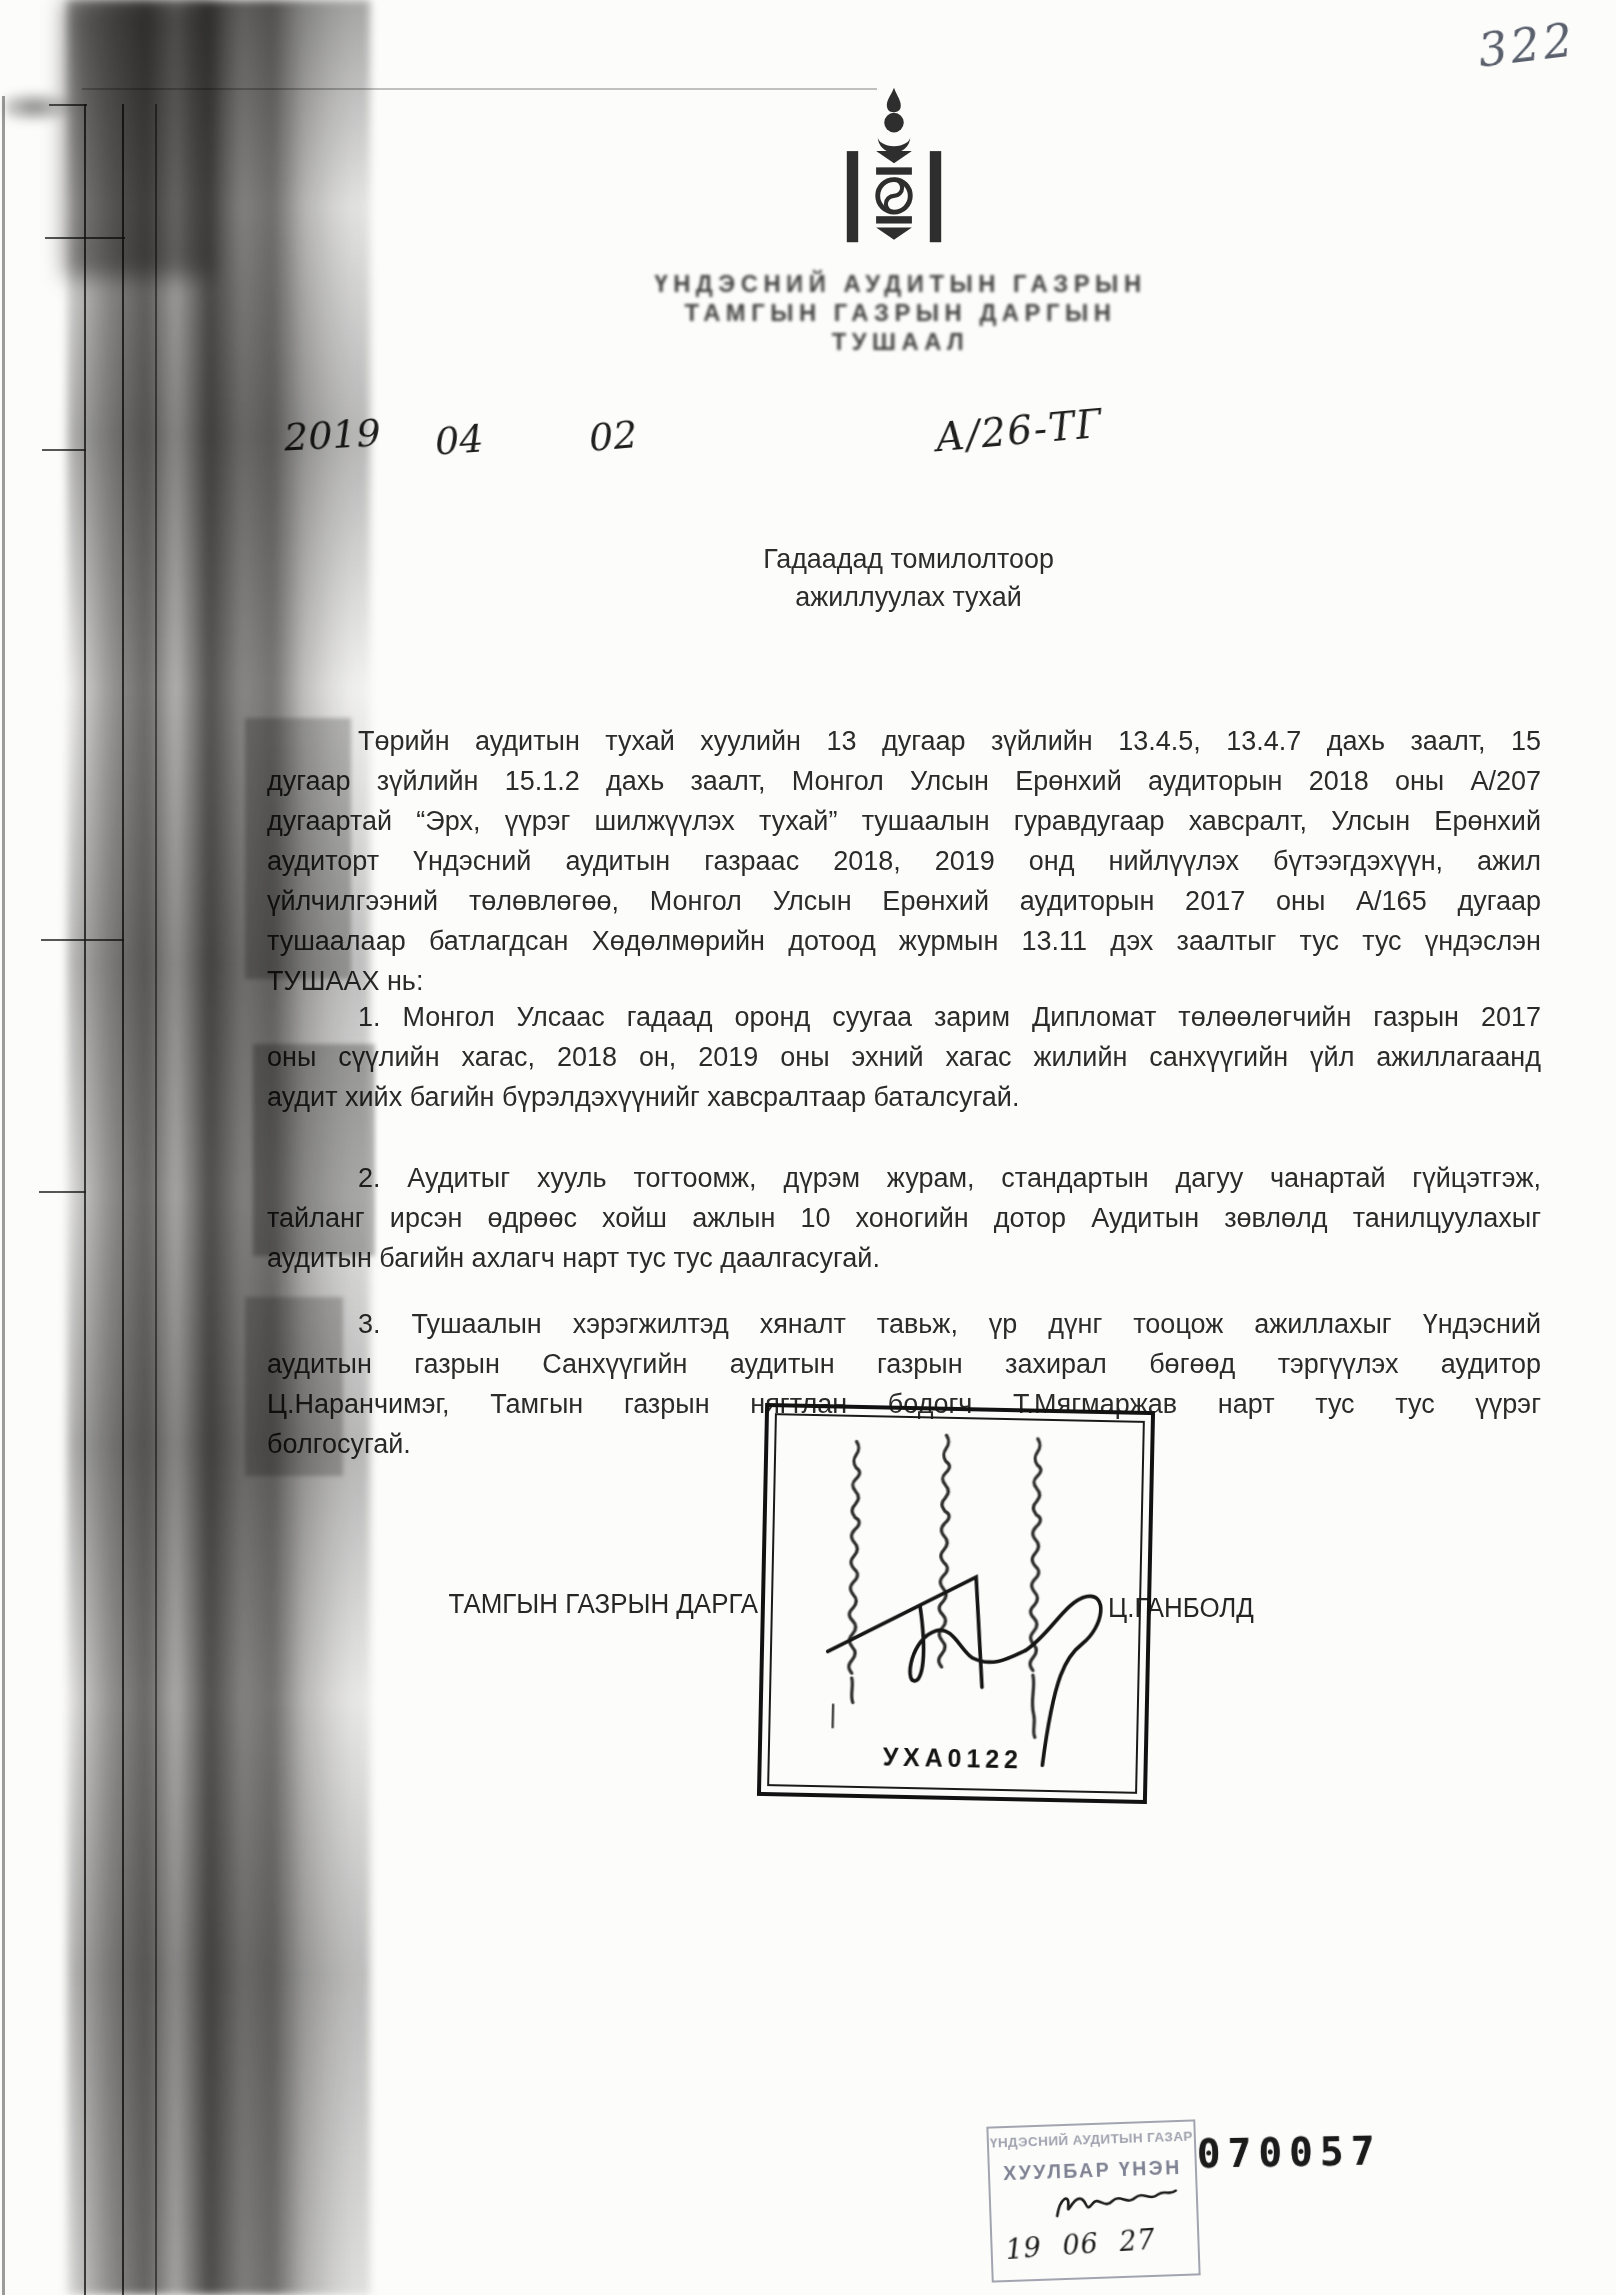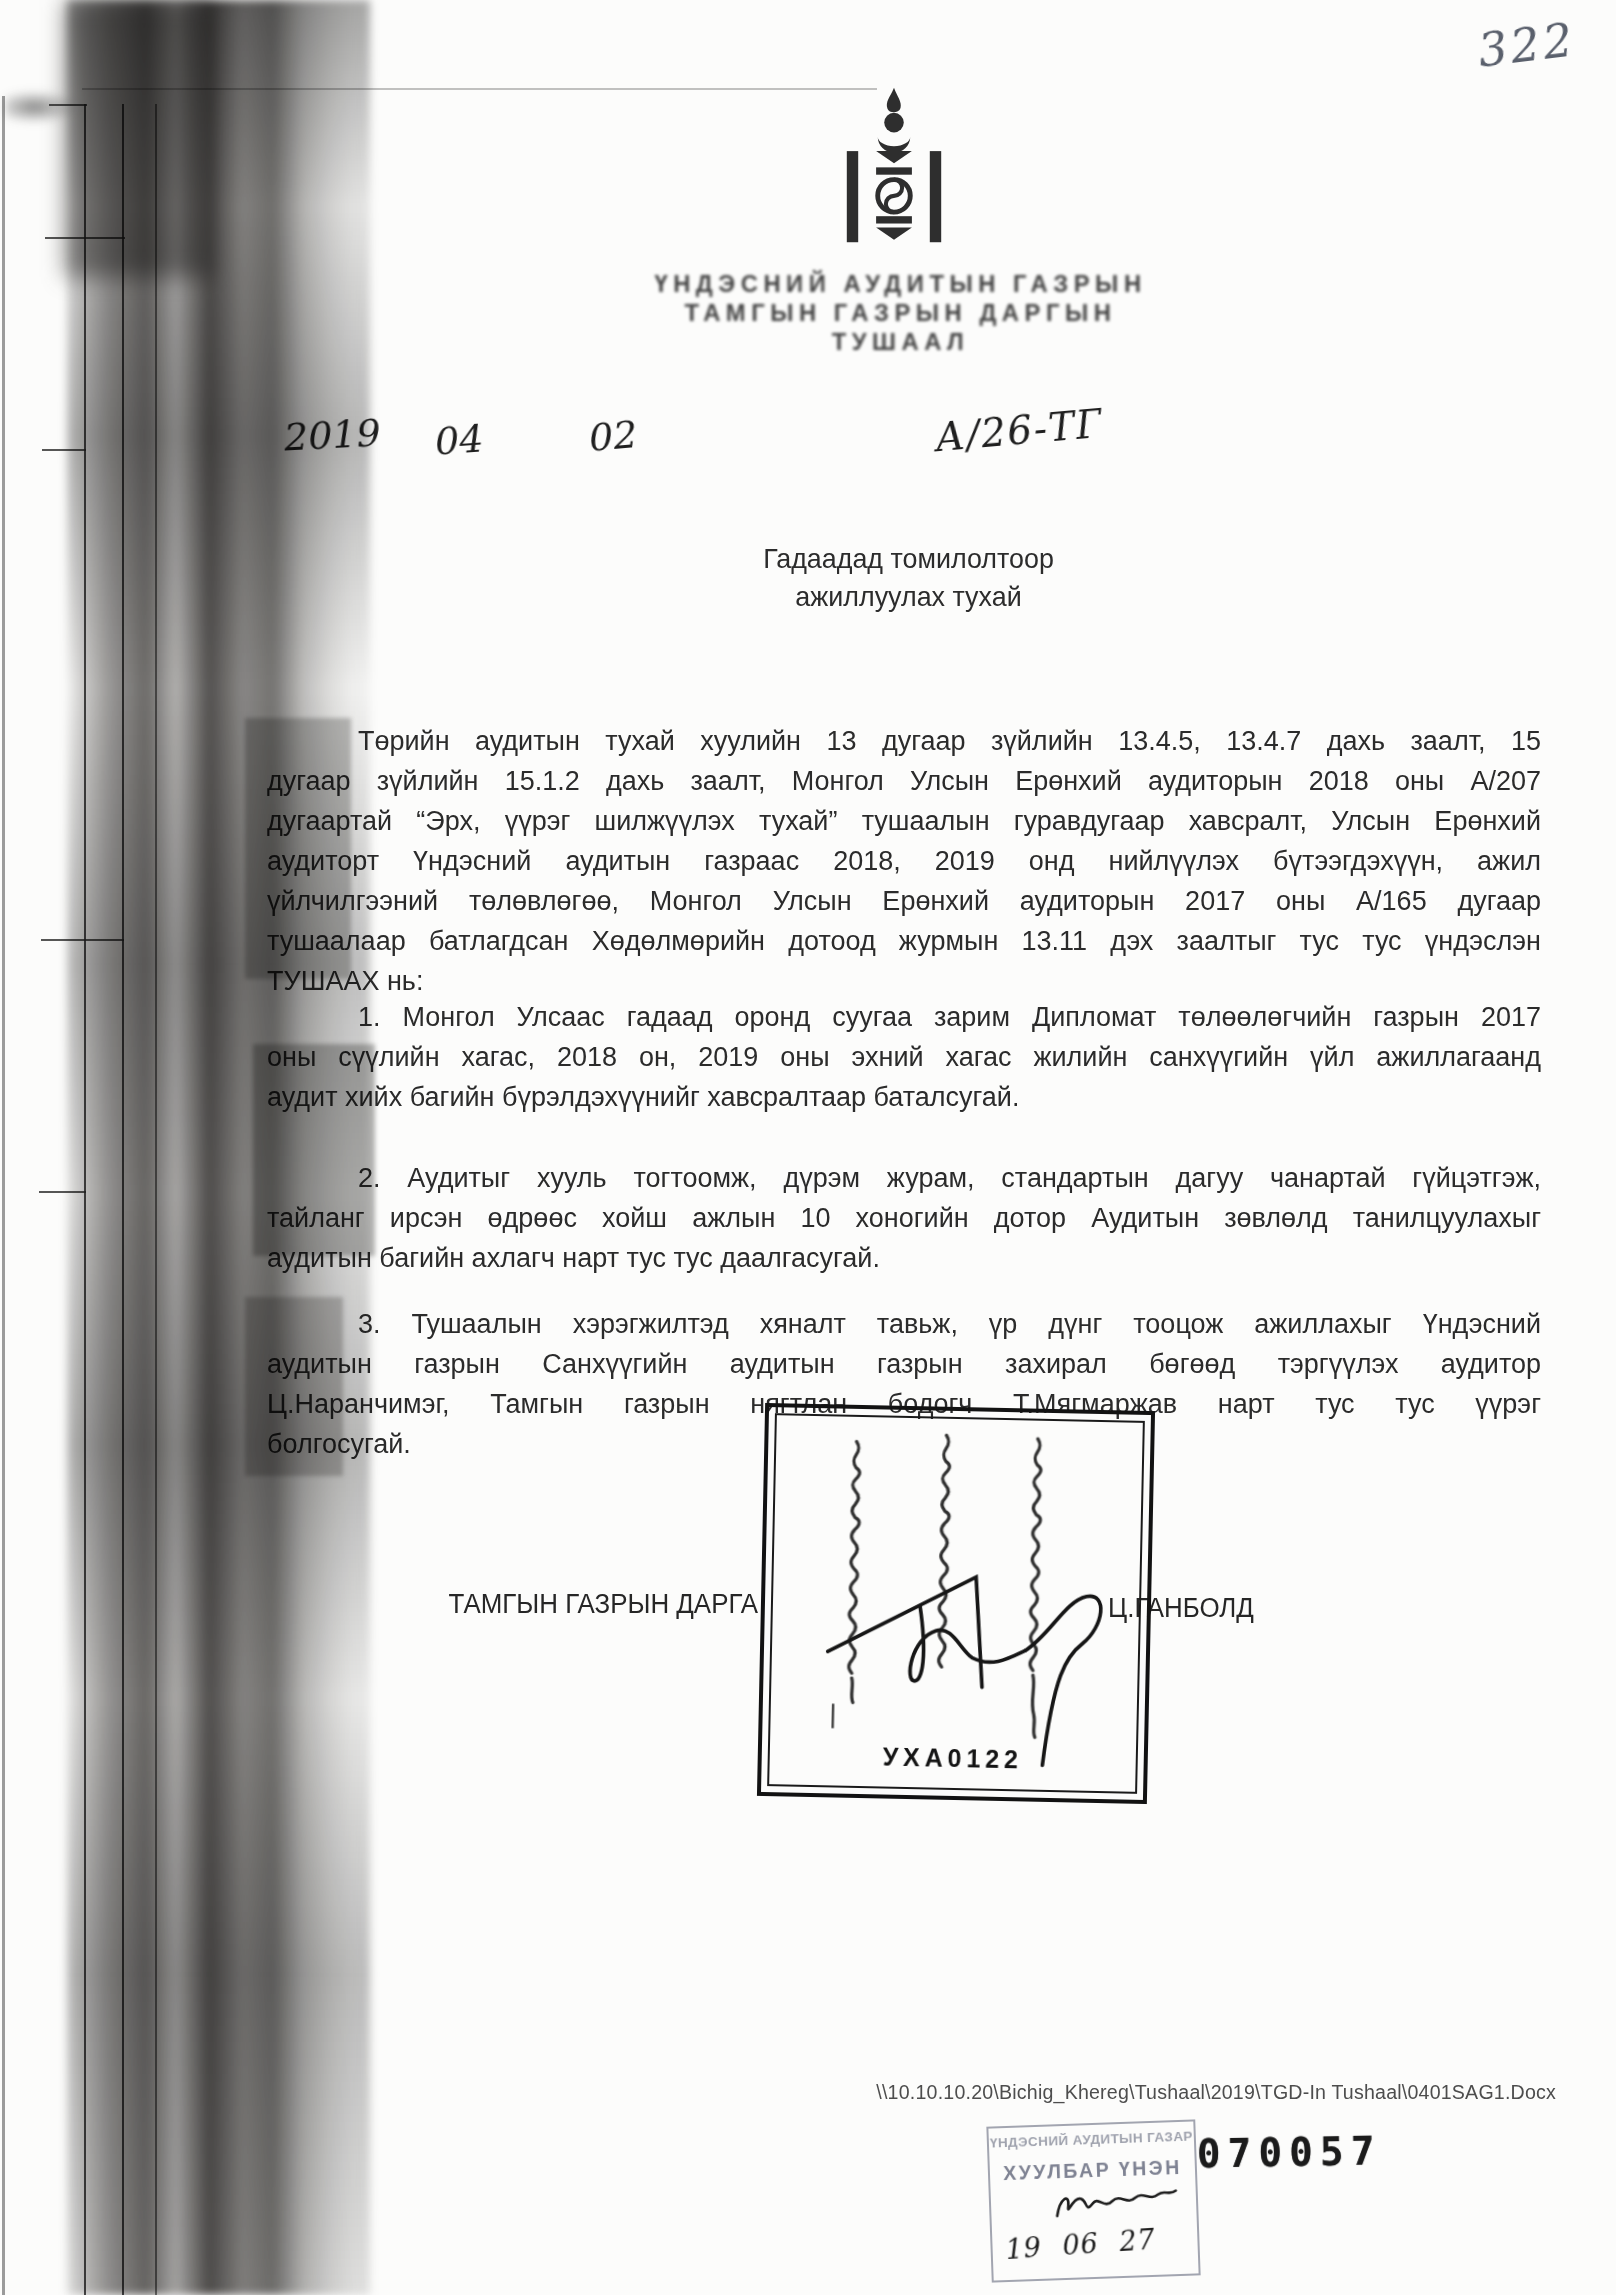--- a/index.html
+++ b/index.html
@@ -229,21 +229,20 @@
         <path d="M190,240 C200,300 195,332 185,332 C173,332 180,280 210,270 C230,263 240,292 255,302 C280,314 300,302 320,292"></path>
         <path d="M320,292 C350,272 368,230 394,224 C420,219 416,260 390,282 C370,298 356,322 344,432"></path>
       </g>
       <g stroke="#151515" stroke-width="3" opacity=".8">
         <line x1="86" y1="362" x2="86" y2="392"></line>
       </g>
     </svg>
     <div class="seal-code">УХА0122</div>
   </div>
 
-  <div class="filepath">\\10.10.10.20\Bichig_Khereg\Tushaal\2019\TGD-In Tushaal\0401SAG1.Docx</div>
 
   <div class="copy-stamp">
     <div class="copy-org">ҮНДЭСНИЙ АУДИТЫН ГАЗАР</div>
     <div class="copy-label">ХУУЛБАР ҮНЭН</div>
     <svg class="copy-sig" width="139" height="46" viewBox="0 0 170 56">
       <path d="M18,40 C22,18 34,12 32,28 C30,42 38,16 48,20 C56,23 52,38 62,26 C69,17 76,34 86,24 C96,15 104,30 114,21 C124,13 132,26 142,18 C150,12 156,20 164,14" stroke="#1e1e1e" stroke-width="3.2" fill="none" stroke-linecap="round"></path>
     </svg>
     <div class="copy-date">
       <span>19</span><span>06</span><span>27</span>
     </div>

